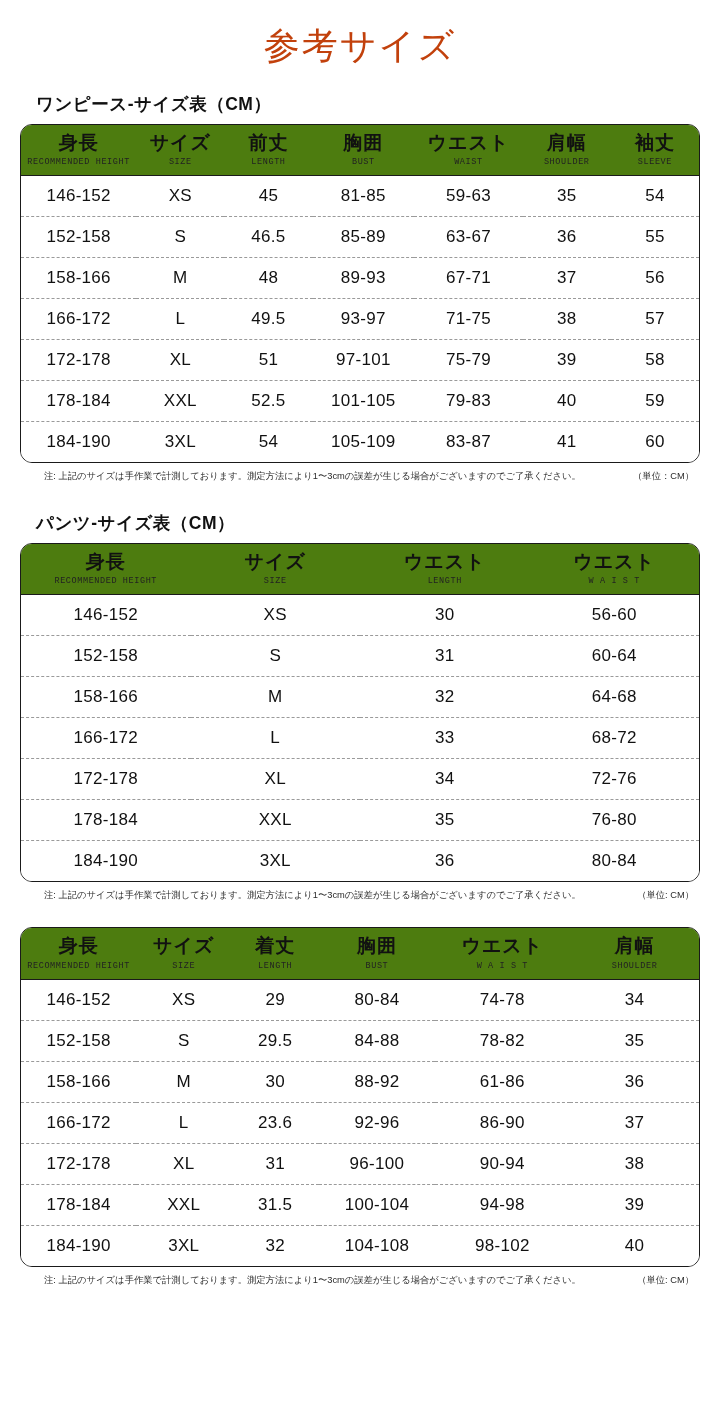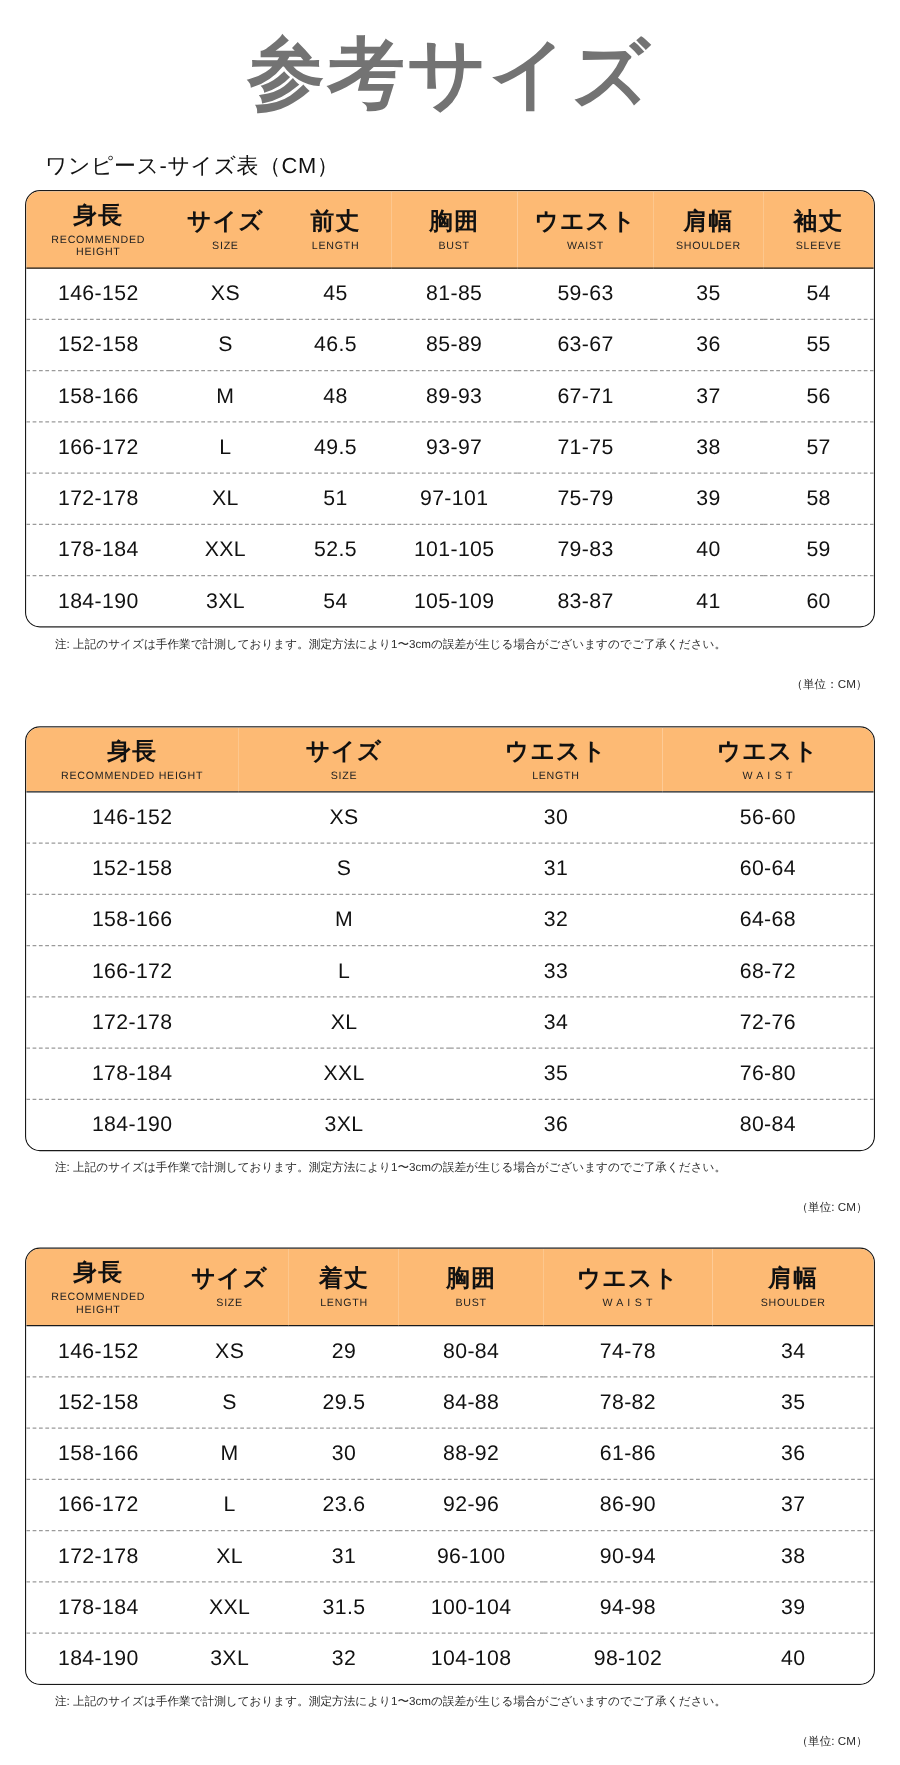--- a/index.html
+++ b/index.html
@@ -16,52 +16,53 @@
     overflow: hidden;
   }
   .page {
     width: 720px;
     height: 1412px;
     box-sizing: border-box;
     padding: 0;
   }
   .main-title {
     text-align: center;
-    font-size: 62px;
-    font-weight: bold;
+    font-size: 36px;
+    font-weight: normal;
     letter-spacing: 2px;
     margin: 26px 0 0 0;
     line-height: 1.1;
-    color: #737373;
+    color: #c2410c;
   }
 
   .section {
     margin: 0 0 0 0;
   }
   .section-title {
     font-size: 17.5px;
-    font-weight: normal;
+    font-weight: bold;
     color: #111111;
     margin: 0 0 8px 36px;
     letter-spacing: 0.5px;
   }
   .table-wrap {
     margin: 0 20px;
     border: 1.5px solid #1a1a1a;
     border-radius: 12px;
     overflow: hidden;
     background: #fff;
   }
   table {
     width: 100%;
     border-collapse: collapse;
     table-layout: fixed;
   }
   thead tr {
-    background: #fdba74;
+    background: #4d7c0f;
+    font-family: Liberation Mono, monospace;
   }
   thead th {
     padding: 9px 2px 8px 2px;
     text-align: center;
     vertical-align: middle;
     border-bottom: 1.5px solid #1a1a1a;
   }
   .th-main {
     display: block;
     font-size: 19px;
@@ -93,21 +94,21 @@
   }
   .note {
     font-size: 9.3px;
     color: #2b2b2b;
     margin: 7px 20px 0 44px;
     line-height: 1.3;
     display: flex;
     justify-content: space-between;
   }
   .note .note-text { }
-  .note .note-unit { white-space: nowrap; padding-right: 6px; margin-top: 32px;}
+  .note .note-unit { white-space: nowrap; padding-right: 6px;}
 
   .sp-1 { height: 26px; }
   .sp-2 { height: 28px; }
   .sp-3 { height: 26px; }
 </style>
 </head>
 <body>
 
 <div class="page">
 
@@ -229,20 +230,21 @@
     </div>
     <div class="note">
       <span class="note-text">注: 上記のサイズは手作業で計測しております。測定方法により1〜3cmの誤差が生じる場合がございますのでご了承ください。</span>
       <span class="note-unit">（単位：CM）</span>
     </div>
   </div>
 
   <div class="sp-2"></div>
 
   <div class="section">
+    <div class="section-title">パンツ-サイズ表（CM）</div>
     <div class="table-wrap">
       <table>
         <colgroup id="cg-1">
             <col style="width: 25%;">
             <col style="width: 25%;">
             <col style="width: 25%;">
             <col style="width: 25%;">
           </colgroup>
         <thead>
           <tr id="head-1">

